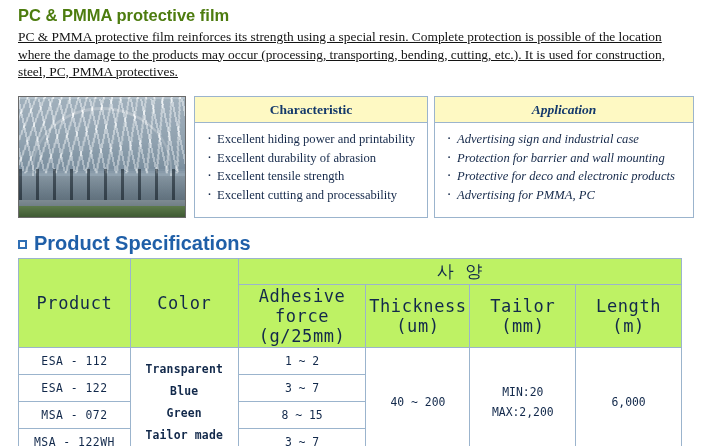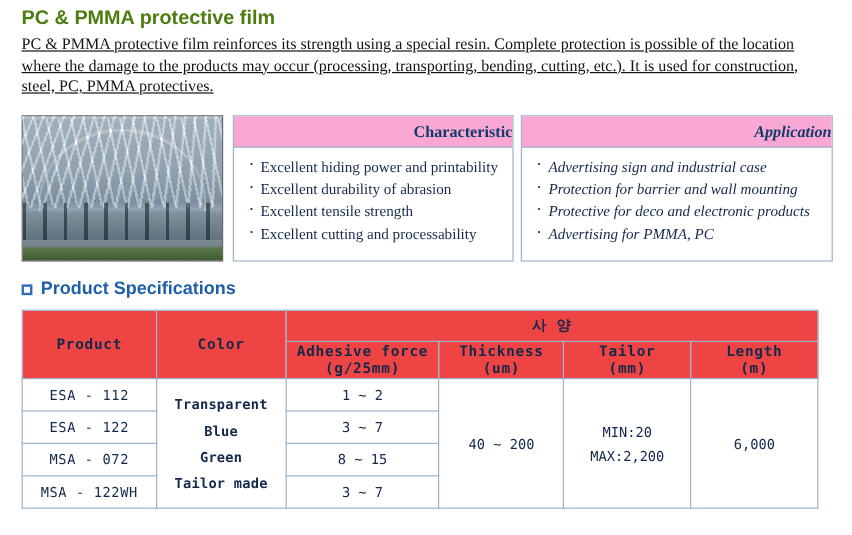--- a/index.html
+++ b/index.html
@@ -79,22 +79,22 @@
 
   
   .fbox {
     position:absolute; top:96px;
     border:1px solid #9bb4cd;
     background:#ffffff;
   }
   .fbox.char { left:194px; width:234px; height:122px; }
   .fbox.app  { left:434px; width:260px; height:122px;font-style:italic; }
   .fbox-head {
-    height:26px; line-height:26px; text-align:right;
-    background:#f9a8d4;
+    height:26px; line-height:26px; text-align:center;
+    background:#fef9c3;
     border-bottom:1px solid #9bb4cd;
     font-family:"Liberation Serif", serif;
     font-size:13.5px; font-weight:bold; color:#14396b;
   }
   .fbox-body { padding:7px 8px 0 10px; }
   .fbox-body li {
     list-style:none;
     font-family:"Liberation Serif", serif;
     font-size:12.6px; line-height:18.6px; color:#15294a;
     position:relative; padding-left:12px;
@@ -112,40 +112,40 @@
   }
   .sect-marker {
     width:9px; height:9px; background:#2f6fb5;
     display:inline-block; position:relative; top:1px;
   }
   .sect-marker:after{
     content:""; position:absolute; left:2px; top:2px; width:5px; height:5px;
     background:#ffffff;
   }
   .sect-title {
-    font-size:15px; font-weight:bold; color:#1f5fa8;
+    font-size:20px; font-weight:bold; color:#1f5fa8;
   }
 
   
   table.spec {
     position:absolute; left:18px; top:258px;
     width:664px;
     border-collapse:collapse;
     font-family:"Liberation Sans", sans-serif;
   }
   table.spec th, table.spec td {
     border:1px solid #9bb4cd;
     text-align:center;
     vertical-align:middle;
     color:#12294b;
   }
   table.spec thead th {
-    background:#ef4444;
-    font-size:12px;
-    font-weight:bold;
+    background:#bef264;
+    font-size:17px;
+    font-weight:normal;
     letter-spacing:.6px;
     height:26px;
     font-family:"DejaVu Sans Mono", monospace;
   }
   th.sayang {
     font-size:12.5px; letter-spacing:5px;
   }
   table.spec tbody td {
     height:27px;
     font-size:11.4px;

